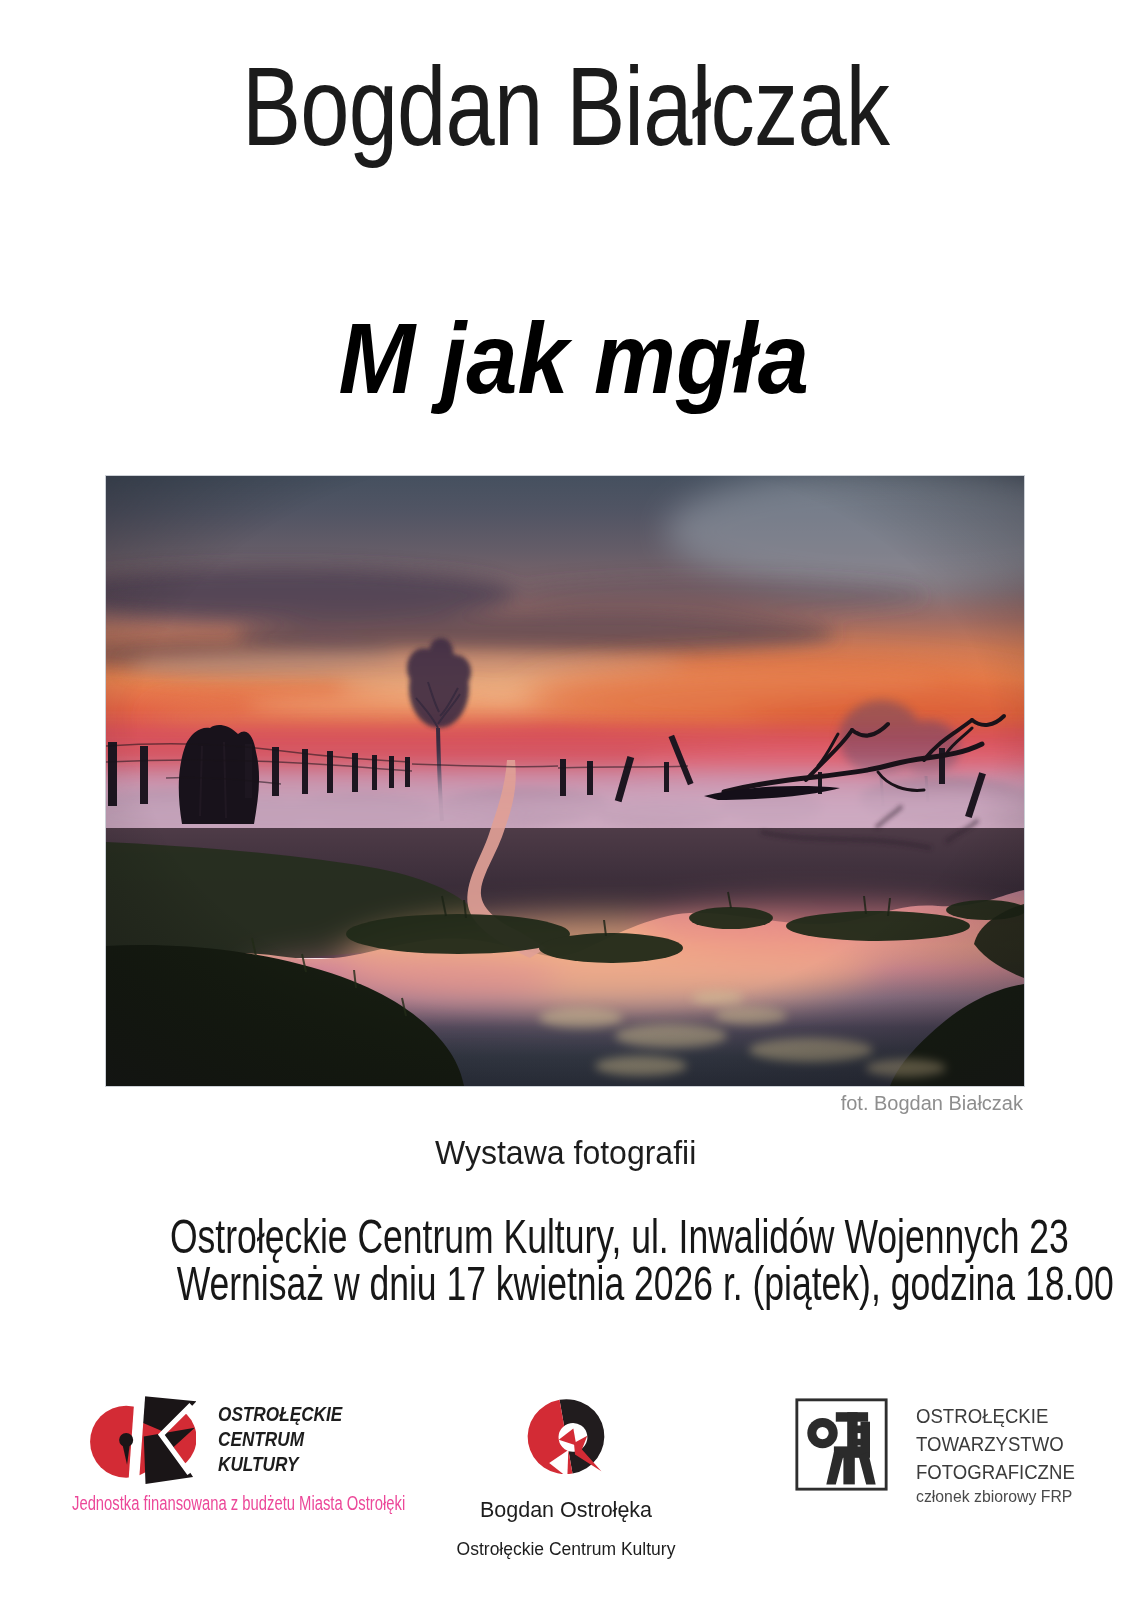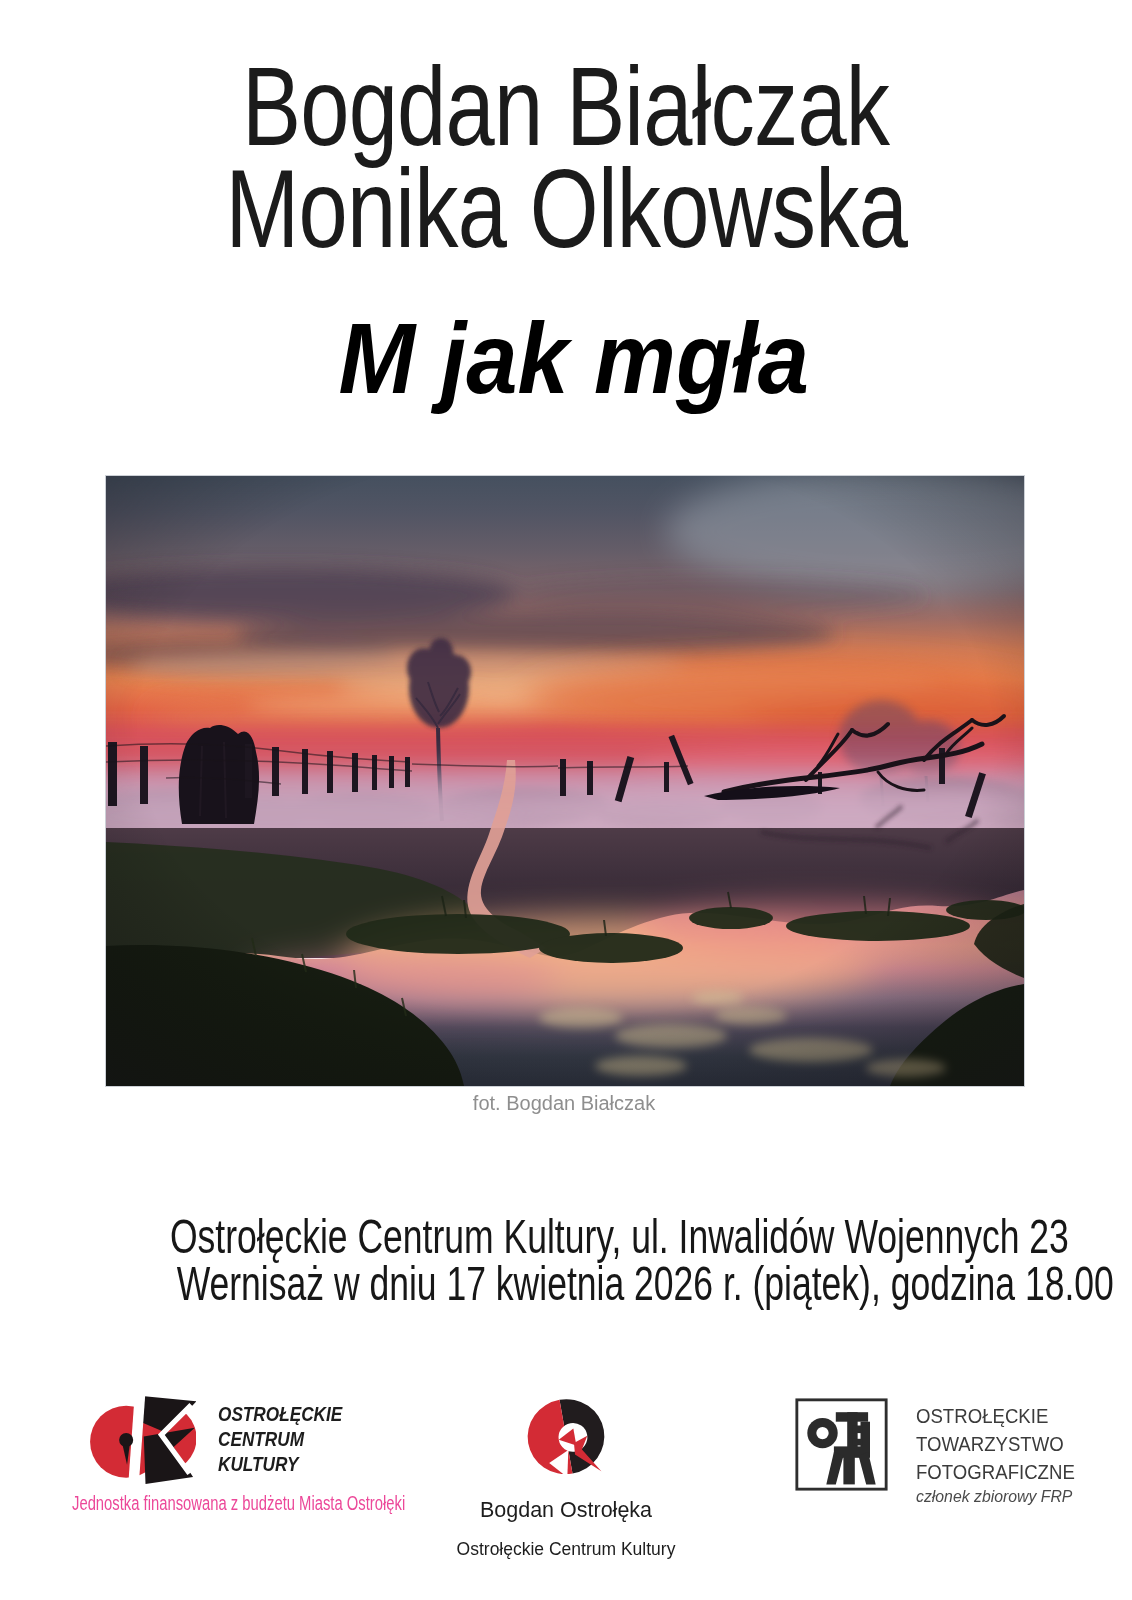--- a/index.html
+++ b/index.html
@@ -15,21 +15,21 @@
   .artists .cx{transform:scaleX(.79);}
 
   .title{position:absolute;left:8px;top:306px;width:100%;text-align:center;
     font-size:100px;line-height:104px;font-weight:700;font-style:italic;color:#000000;}
   .title .cx{transform:scaleX(.92);}
 
   .photo{position:absolute;left:105px;top:475px;width:918px;height:610px;
     border:1px solid #ccd0d6;box-sizing:content-box;}
   .photo svg{display:block;width:100%;height:100%;}
 
-  .credit{position:absolute;left:105px;top:1092px;width:918px;text-align:center;
+  .credit{position:absolute;left:105px;top:1092px;width:918px;text-align:right;
     font-size:20px;color:#8e8e8e;}
 
   .subtitle{position:absolute;left:0;top:1134px;width:100%;text-align:center;
     font-size:33px;color:#1d1d1d;}
   .subtitle .cx{transform:scaleX(.97);}
 
   .info{position:absolute;left:0;top:1213px;width:100%;text-align:center;
     font-size:48px;line-height:47px;color:#171717;padding-left:12px;}
   .info .cx{transform:scaleX(.74);}
 
@@ -42,31 +42,30 @@
   .ock-text .cxl{transform:scaleX(.86);}
 
   .center-col{position:absolute;left:416px;top:1393px;width:300px;text-align:center;}
   .gal-logo{display:inline-block;width:96px;height:94px;}
   .gal-name{font-size:21.5px;color:#1d1d1d;margin-top:7px;}
   .gal-org{font-size:17.5px;color:#1d1d1d;margin-top:16px;}
 
   .otf-logo{position:absolute;left:793px;top:1397px;width:97px;height:95px;}
   .otf-text{position:absolute;left:916px;top:1402px;font-size:20px;line-height:28px;color:#3b3b3b;}
   .otf-text .cxl{transform:scaleX(.93);}
-  .otf-note{position:absolute;left:916px;top:1487px;font-size:17px;color:#4a4a4a;font-style:italic;}
+  .otf-note{position:absolute;left:916px;top:1487px;font-size:17px;color:#4a4a4a;}
   .otf-note .cxl{transform:scaleX(.93);}
 </style>
 </head>
 <body>
 
 <div class="page">
 
   <div class="artists">
     <div><span class="cx">Bogdan Białczak</span></div>
-    <div><span class="cx">Monika Olkowska</span></div>
   </div>
 
   <div class="title">
     <span class="cx">M jak mgła</span>
   </div>
 
   <div class="photo">
     <svg viewBox="0 0 918 610" preserveAspectRatio="none">
       <defs>
         <linearGradient id="g-sky" x1="0" y1="0" x2="0" y2="1">
@@ -290,20 +289,23 @@
       <path d="M598,320 C640,310 692,308 734,312 C706,320 654,324 612,324 Z" fill="#150f19"></path>
 
       <rect x="0" y="0" width="918" height="610" fill="url(#g-vig)"></rect>
     </svg>
   </div>
 
   <div class="credit">
     <span>fot. Bogdan Białczak</span>
   </div>
 
+  <div class="subtitle">
+    <span class="cx">Wystawa fotografii</span>
+  </div>
 
   <div class="info">
     <div><span class="cx">Ostrołęckie Centrum Kultury, ul. Inwalidów Wojennych 23</span></div>
     <div><span class="cx">Wernisaż w dniu 17 kwietnia 2026 r. (piątek), godzina 18.00</span></div>
   </div>
 
   <svg class="ock-logo" viewBox="0 0 120 100">
     <circle cx="42" cy="52" r="41" fill="#d32b35"></circle>
     <circle cx="84" cy="48" r="38" fill="#d32b35"></circle>
     <polygon points="60,0 122,6 88,42 60,30" fill="#1a1517"></polygon>

